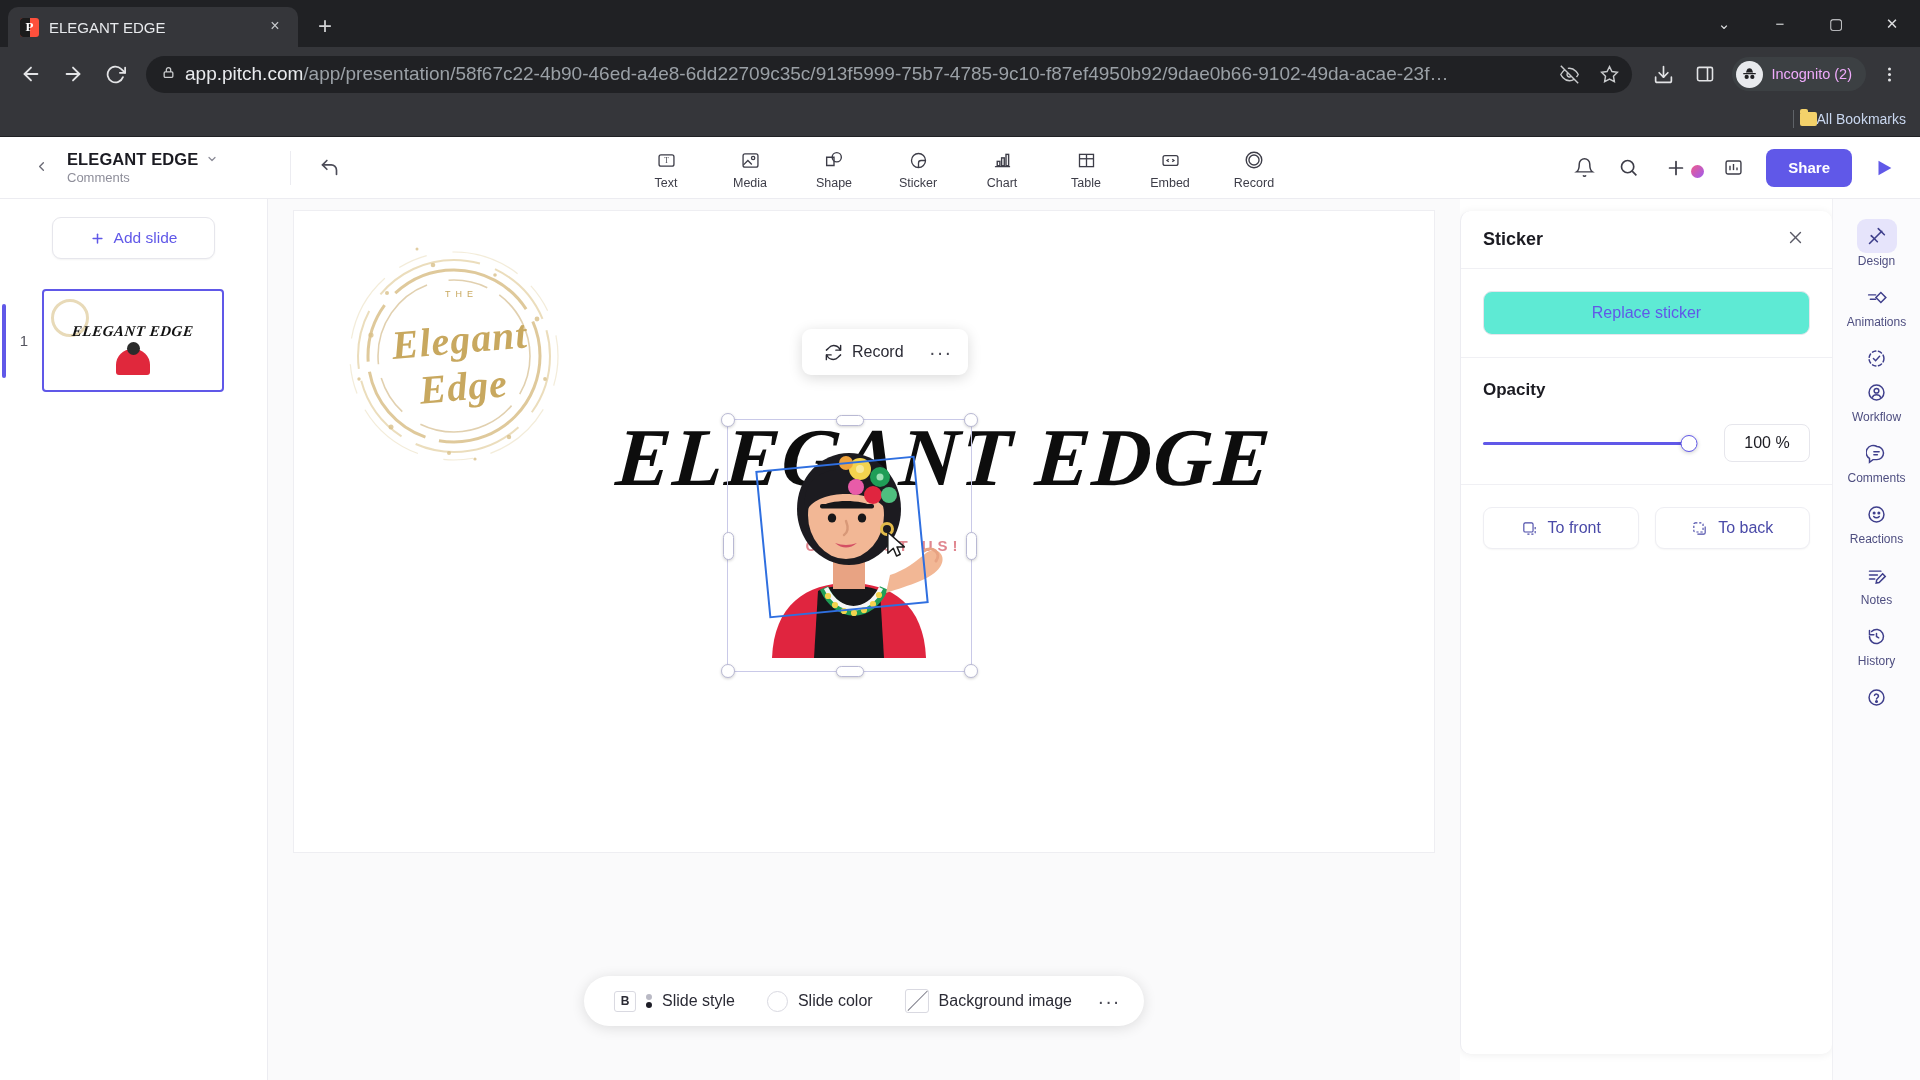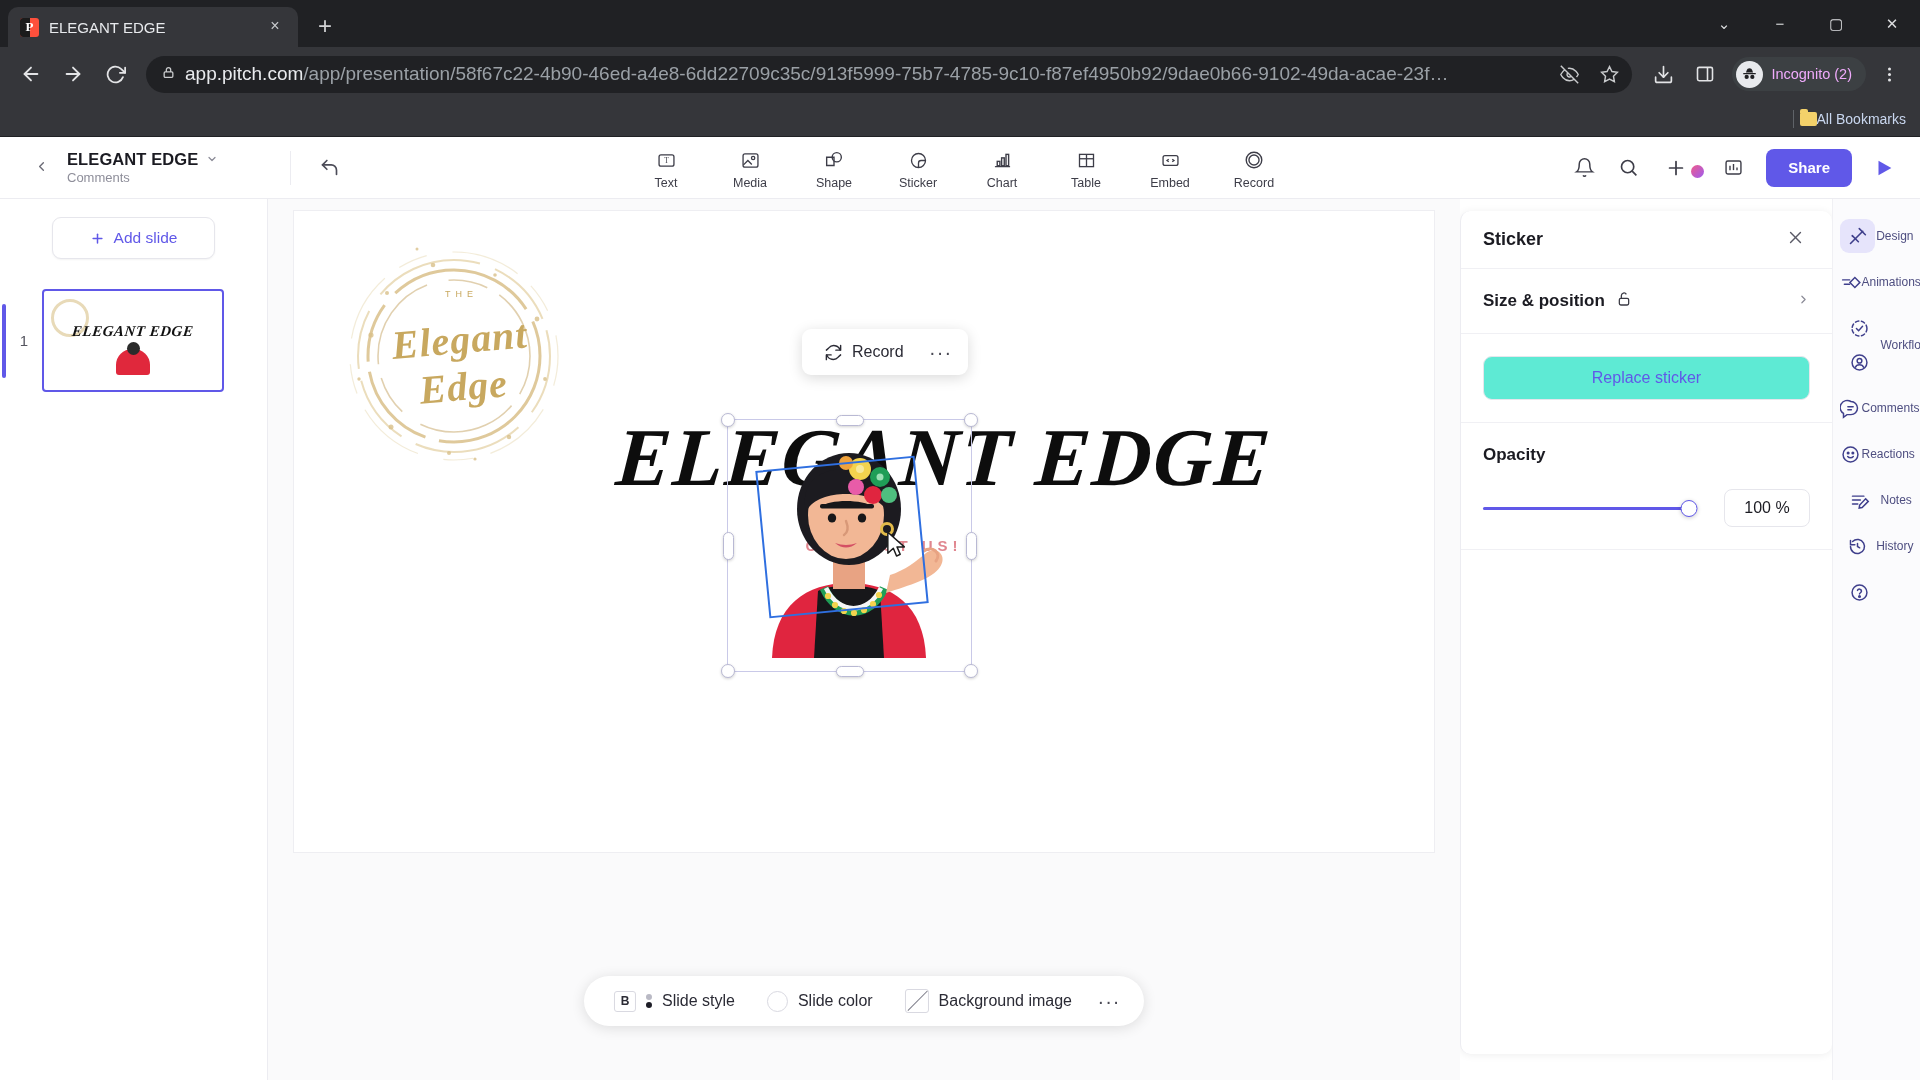--- a/index.html
+++ b/index.html
@@ -356,21 +356,21 @@
     box-shadow: 0 1px 2px rgba(0,0,0,.04);
   }
 
   
   .rail {
     width: 88px; background: #fbfbfd; display: flex; flex-direction: column;
     align-items: center; padding-top: 14px; gap: 2px; flex: 0 0 auto;
     border-left: 1px solid #f0f0f4;
   }
   .rail-item {
-    width: 74px; display: flex; flex-direction: row; align-items: center;
+    width: 74px; display: flex; flex-direction: column; align-items: center;
     padding: 6px 0 4px; border-radius: 9px; cursor: pointer; gap: 1px;
   }
   .rail-ic {
     width: 40px; height: 34px; border-radius: 9px;
     display: flex; align-items: center; justify-content: center; color: #3f3f8c;
   }
   .rail-item.active .rail-ic { background: #e6e4fb; }
   .rail-lb { font-size: 12px; color: #4e4e80; }
   .rail-stack { display: flex; flex-direction: column; align-items: center; gap: 0; }
 </style>
@@ -784,53 +784,53 @@
         <div class="props-head">
           <span class="props-title">Sticker</span>
           <span class="props-close">
             <svg width="17" height="17" viewBox="0 0 24 24" fill="none" stroke="currentColor" stroke-width="2" stroke-linecap="round">
                 <line x1="5" y1="5" x2="19" y2="19"></line>
                 <line x1="19" y1="5" x2="5" y2="19"></line>
               </svg>
           </span>
         </div>
 
-        <div class="props-sec">
-          <div class="sizepos-row">
-            <span class="sizepos-label">Size &amp; position</span>
-            <span>
-              <svg width="16" height="16" viewBox="0 0 24 24" fill="none" stroke="#3a3a44" stroke-width="1.9">
-                  <rect x="5" y="11" width="14" height="10" rx="2.2"></rect>
-                  <path d="M8 11V7a4 4 0 0 1 7.5-2"></path>
-                </svg>
-            </span>
-            <span class="sizepos-arrow">
-              <svg width="13" height="13" viewBox="0 0 24 24" fill="none" stroke="currentColor" stroke-width="2.2" stroke-linecap="round" stroke-linejoin="round">
-                  <polyline points="9 6 15 12 9 18"></polyline>
-                </svg>
-            </span>
-          </div>
-        </div>
 
         <div class="props-sec">
           <div class="replace-sticker-btn">Replace sticker</div>
         </div>
 
         <div class="props-sec">
           <div class="op-label">Opacity</div>
           <div class="op-row">
             <div class="slider">
               <div class="slider-track"></div>
               <div class="slider-fill" id="opFill" style="width: 100%;"></div>
               <div class="slider-knob" id="opKnob" style="left: 100%;"></div>
             </div>
             <div class="op-input">100 %</div>
           </div>
         </div>
 
+        <div class="zbtns">
+          <div class="zbtn">
+            <svg width="17" height="17" viewBox="0 0 24 24" fill="none" stroke="currentColor" stroke-width="1.6">
+                <rect x="4" y="4" width="13" height="13" rx="2"></rect>
+                <path d="M9 20h9a2 2 0 0 0 2-2V9" stroke-dasharray="3 2.6"></path>
+              </svg>
+            <span>To front</span>
+          </div>
+          <div class="zbtn">
+            <svg width="17" height="17" viewBox="0 0 24 24" fill="none" stroke="currentColor" stroke-width="1.6">
+                <rect x="4" y="4" width="13" height="13" rx="2" stroke-dasharray="3 2.6"></rect>
+                <path d="M9 20h9a2 2 0 0 0 2-2V9"></path>
+              </svg>
+            <span>To back</span>
+          </div>
+        </div>
       </div>
 
       <div class="rail">
         <div class="rail-item active">
           <span class="rail-ic">
             <svg width="21" height="21" viewBox="0 0 24 24" fill="none" stroke="currentColor" stroke-width="1.8" stroke-linecap="round">
                 <line x1="4" y1="20" x2="18" y2="6"></line>
                 <line x1="14" y1="3" x2="21" y2="10"></line>
                 <line x1="6" y1="11" x2="13" y2="18"></line>
               </svg>

